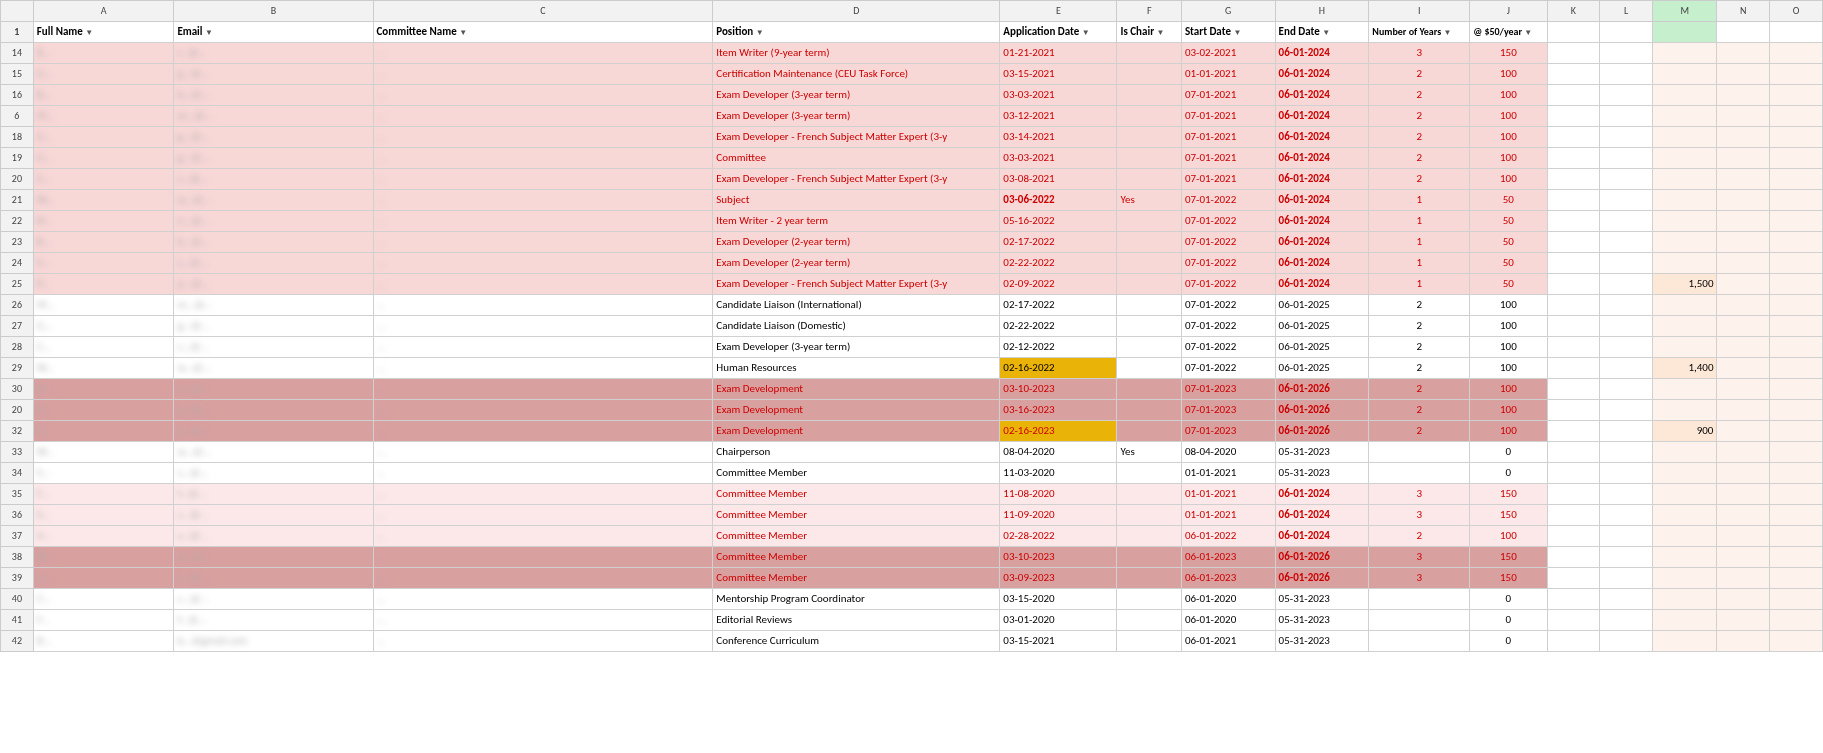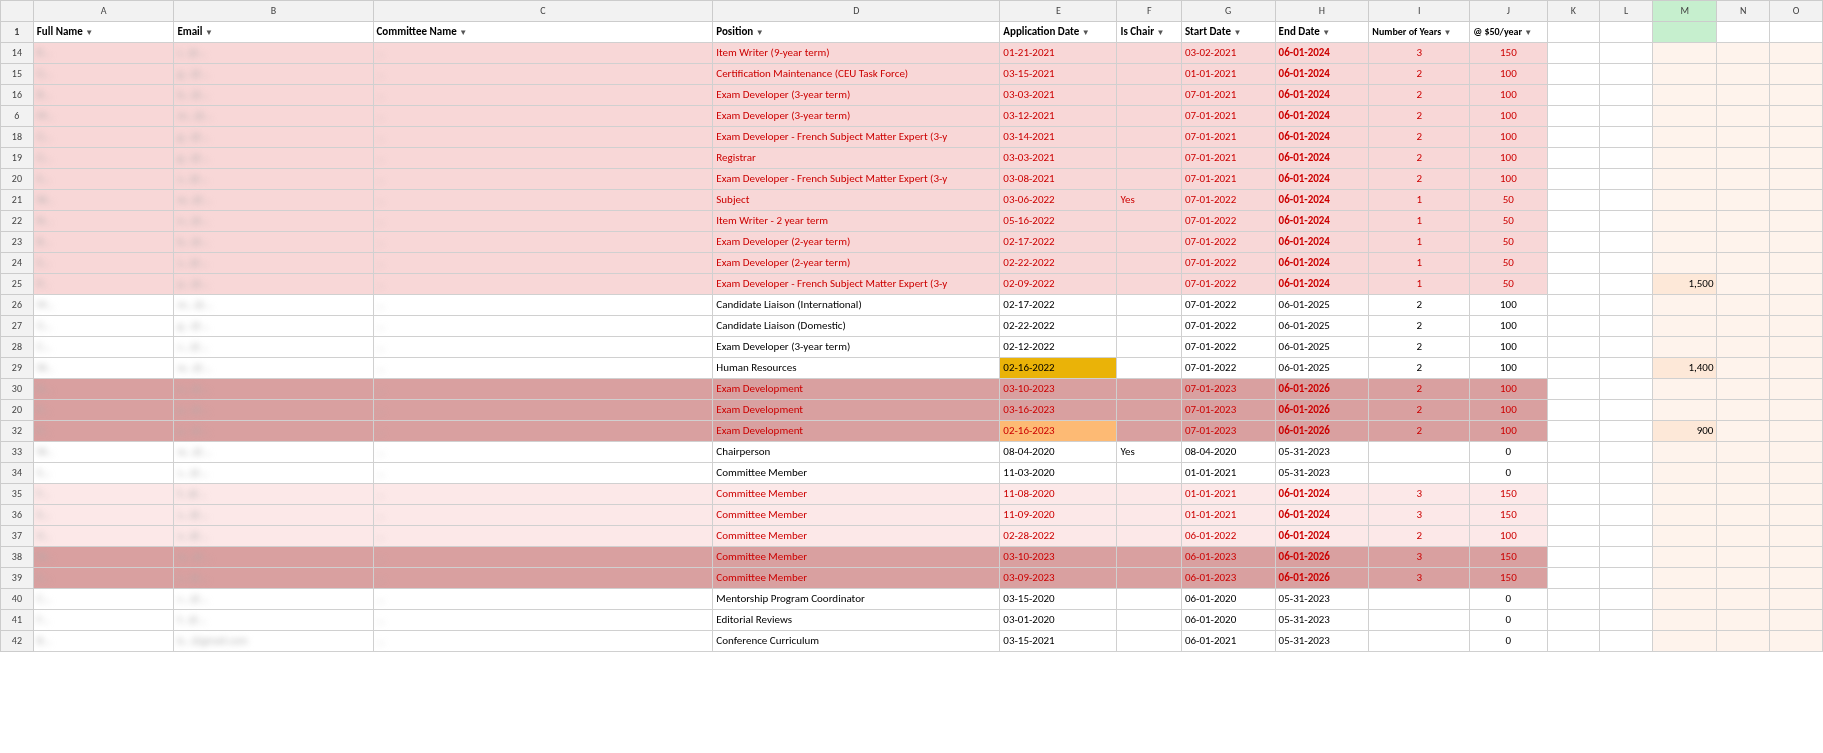--- a/index.html
+++ b/index.html
@@ -243,21 +243,21 @@
           <td style="background-color: rgb(255, 255, 255); color: rgb(0, 0, 0);"></td>
           <td style="background-color: rgb(254, 243, 236); color: rgb(0, 0, 0); text-align: right;"></td>
           <td style="background-color: rgb(254, 243, 236); color: rgb(0, 0, 0);"></td>
           <td style="background-color: rgb(254, 243, 236); color: rgb(0, 0, 0);"></td>
         </tr>
         <tr>
           <td class="row-num">19</td>
           <td style="background-color: rgb(248, 215, 215); color: rgb(204, 0, 0);"><span class="blurred">G...</span></td>
           <td style="background-color: rgb(248, 215, 215); color: rgb(204, 0, 0);"><span class="blurred">g...@...</span></td>
           <td style="background-color: rgb(248, 215, 215); color: rgb(204, 0, 0);"><span class="blurred">...</span></td>
-          <td style="background-color: rgb(248, 215, 215); color: rgb(204, 0, 0);">Registrar</td>
+          <td style="background-color: rgb(248, 215, 215); color: rgb(204, 0, 0);">Committee</td>
           <td style="background-color: rgb(248, 215, 215); color: rgb(204, 0, 0);">03-03-2021</td>
           <td style="background-color: rgb(248, 215, 215); color: rgb(204, 0, 0);"></td>
           <td style="background-color: rgb(248, 215, 215); color: rgb(204, 0, 0);">07-01-2021</td>
           <td style="background-color: rgb(248, 215, 215); color: rgb(204, 0, 0); font-weight: bold;">06-01-2024</td>
           <td style="background-color: rgb(248, 215, 215); color: rgb(204, 0, 0); text-align: center;">2</td>
           <td style="background-color: rgb(248, 215, 215); color: rgb(204, 0, 0); text-align: center;">100</td>
           <td style="background-color: rgb(255, 255, 255); color: rgb(0, 0, 0);"></td>
           <td style="background-color: rgb(255, 255, 255); color: rgb(0, 0, 0);"></td>
           <td style="background-color: rgb(254, 243, 236); color: rgb(0, 0, 0); text-align: right;"></td>
           <td style="background-color: rgb(254, 243, 236); color: rgb(0, 0, 0);"></td>
@@ -280,21 +280,21 @@
           <td style="background-color: rgb(254, 243, 236); color: rgb(0, 0, 0); text-align: right;"></td>
           <td style="background-color: rgb(254, 243, 236); color: rgb(0, 0, 0);"></td>
           <td style="background-color: rgb(254, 243, 236); color: rgb(0, 0, 0);"></td>
         </tr>
         <tr>
           <td class="row-num">21</td>
           <td style="background-color: rgb(248, 215, 215); color: rgb(204, 0, 0);"><span class="blurred">W...</span></td>
           <td style="background-color: rgb(248, 215, 215); color: rgb(204, 0, 0);"><span class="blurred">w...@...</span></td>
           <td style="background-color: rgb(248, 215, 215); color: rgb(204, 0, 0);"><span class="blurred">...</span></td>
           <td style="background-color: rgb(248, 215, 215); color: rgb(204, 0, 0);">Subject</td>
-          <td style="background-color: rgb(248, 215, 215); color: rgb(204, 0, 0);">03-06-2022</td>
+          <td style="background-color: rgb(248, 215, 215); color: rgb(204, 0, 0); font-weight: bold;">03-06-2022</td>
           <td style="background-color: rgb(248, 215, 215); color: rgb(204, 0, 0);">Yes</td>
           <td style="background-color: rgb(248, 215, 215); color: rgb(204, 0, 0);">07-01-2022</td>
           <td style="background-color: rgb(248, 215, 215); color: rgb(204, 0, 0); font-weight: bold;">06-01-2024</td>
           <td style="background-color: rgb(248, 215, 215); color: rgb(204, 0, 0); text-align: center;">1</td>
           <td style="background-color: rgb(248, 215, 215); color: rgb(204, 0, 0); text-align: center;">50</td>
           <td style="background-color: rgb(255, 255, 255); color: rgb(0, 0, 0);"></td>
           <td style="background-color: rgb(255, 255, 255); color: rgb(0, 0, 0);"></td>
           <td style="background-color: rgb(254, 243, 236); color: rgb(0, 0, 0); text-align: right;"></td>
           <td style="background-color: rgb(254, 243, 236); color: rgb(0, 0, 0);"></td>
           <td style="background-color: rgb(254, 243, 236); color: rgb(0, 0, 0);"></td>
@@ -478,21 +478,21 @@
           <td style="background-color: rgb(254, 243, 236); color: rgb(0, 0, 0); text-align: right;"></td>
           <td style="background-color: rgb(254, 243, 236); color: rgb(0, 0, 0);"></td>
           <td style="background-color: rgb(254, 243, 236); color: rgb(0, 0, 0);"></td>
         </tr>
         <tr>
           <td class="row-num">32</td>
           <td style="background-color: rgb(217, 160, 160); color: rgb(204, 0, 0);"><span class="blurred">P...</span></td>
           <td style="background-color: rgb(217, 160, 160); color: rgb(204, 0, 0);"><span class="blurred">p...@...</span></td>
           <td style="background-color: rgb(217, 160, 160); color: rgb(204, 0, 0);"><span class="blurred">...</span></td>
           <td style="background-color: rgb(217, 160, 160); color: rgb(204, 0, 0);">Exam Development</td>
-          <td style="background-color: #fdba74; color: rgb(204, 0, 0);">02-16-2023</td>
+          <td style="background-color: #eab308; color: rgb(204, 0, 0);">02-16-2023</td>
           <td style="background-color: rgb(217, 160, 160); color: rgb(204, 0, 0);"></td>
           <td style="background-color: rgb(217, 160, 160); color: rgb(204, 0, 0);">07-01-2023</td>
           <td style="background-color: rgb(217, 160, 160); color: rgb(204, 0, 0); font-weight: bold;">06-01-2026</td>
           <td style="background-color: rgb(217, 160, 160); color: rgb(204, 0, 0); text-align: center;">2</td>
           <td style="background-color: rgb(217, 160, 160); color: rgb(204, 0, 0); text-align: center;">100</td>
           <td style="background-color: rgb(255, 255, 255); color: rgb(0, 0, 0);"></td>
           <td style="background-color: rgb(255, 255, 255); color: rgb(0, 0, 0);"></td>
           <td style="background-color: rgb(253, 232, 216); color: rgb(0, 0, 0); text-align: right;">900</td>
           <td style="background-color: rgb(254, 243, 236); color: rgb(0, 0, 0);"></td>
           <td style="background-color: rgb(254, 243, 236); color: rgb(0, 0, 0);"></td>

